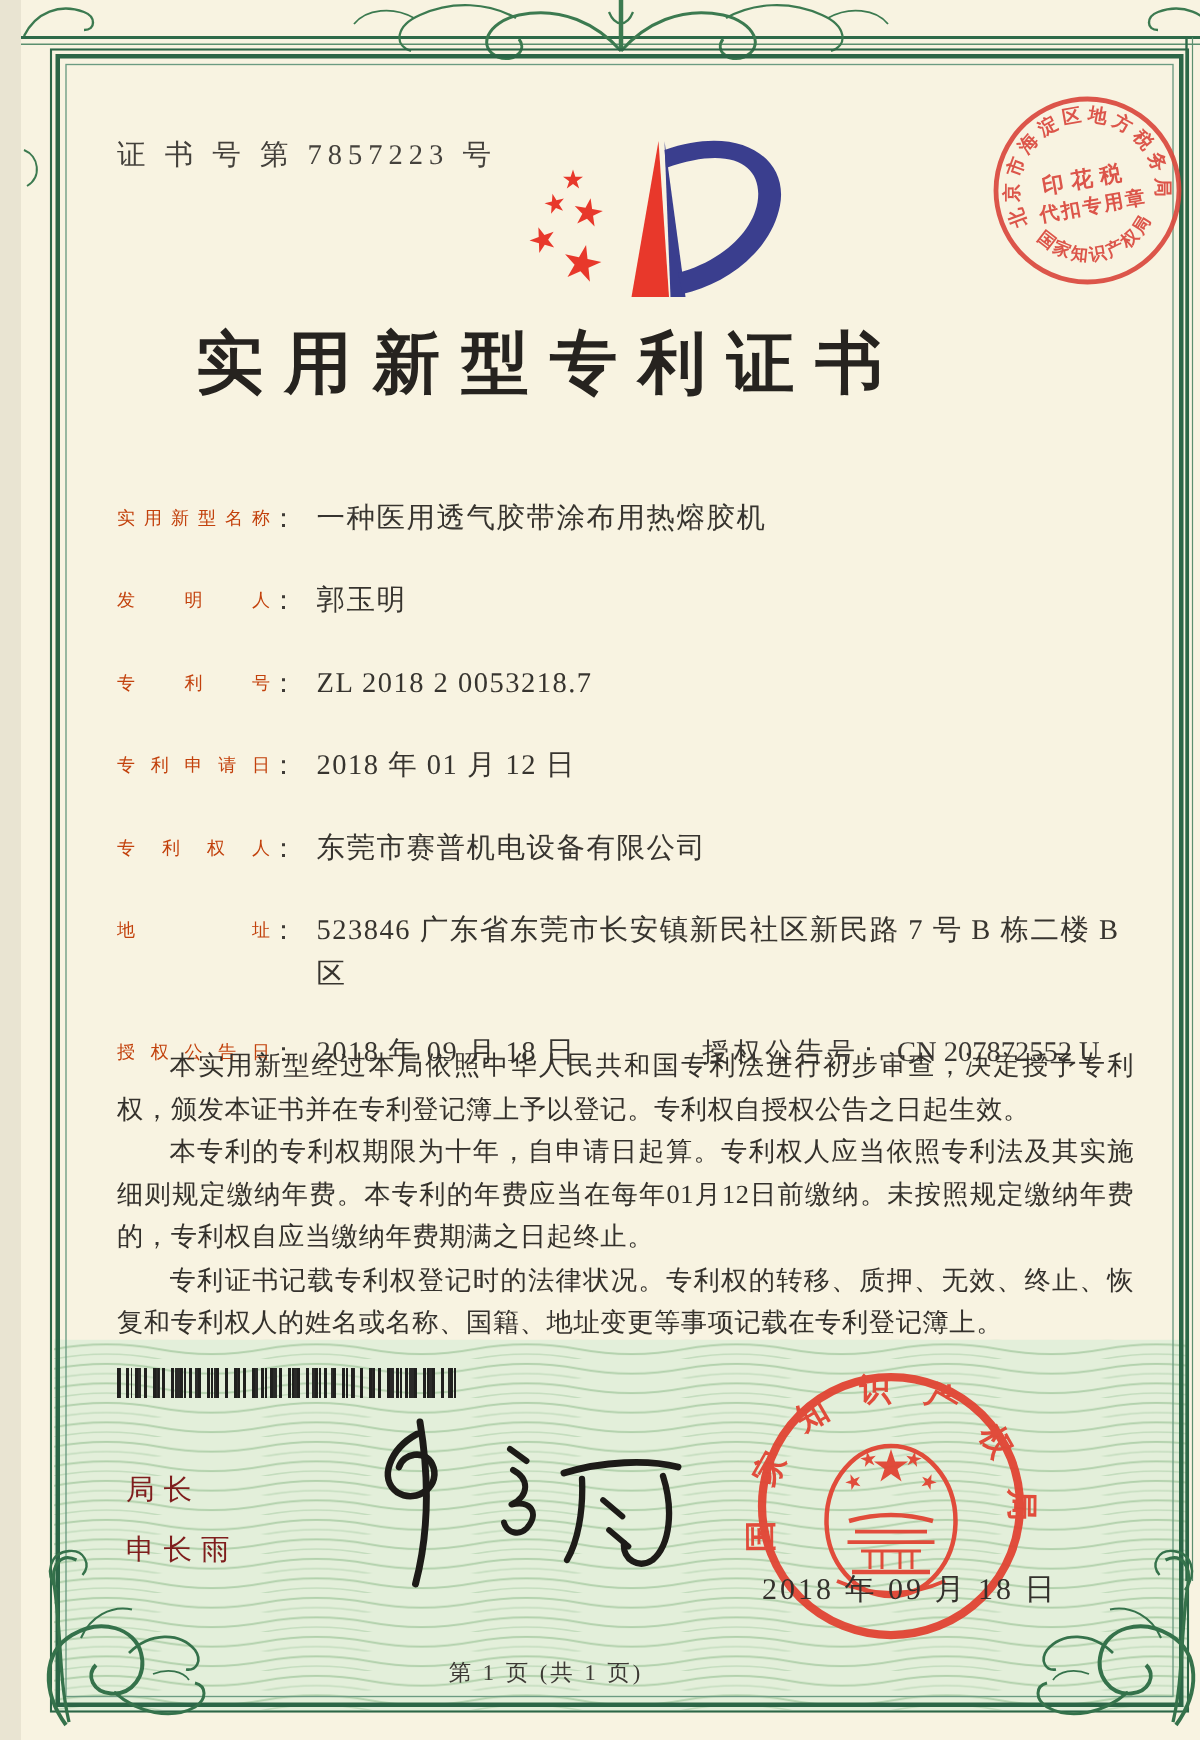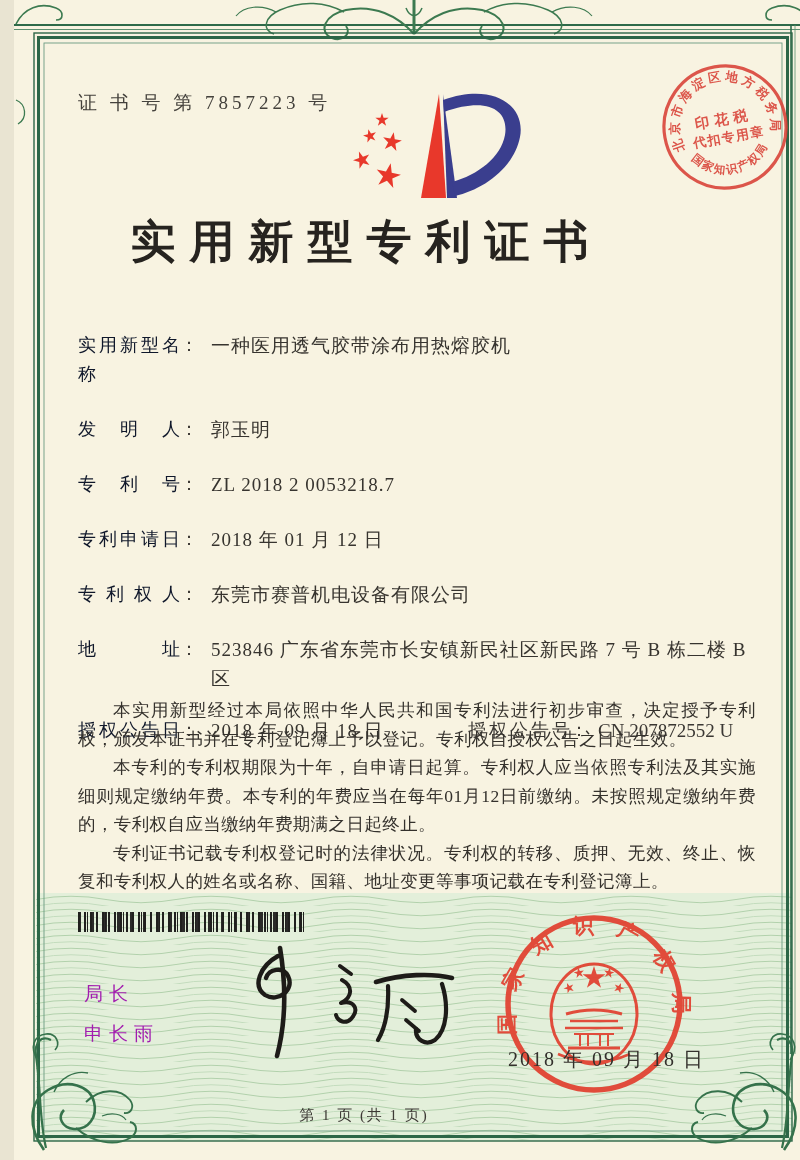--- a/index.html
+++ b/index.html
@@ -14,40 +14,40 @@
 
   
   .content{position:absolute;left:0;top:0;width:800px;height:1160px;z-index:4;}
   .cert-no{position:absolute;left:64px;top:90px;font-size:19px;letter-spacing:4px;color:#44413c;}
   .logo{position:absolute;left:328px;top:84px;}
   .title{position:absolute;left:0;top:212px;width:705px;text-align:center;font-size:45px;
          font-weight:700;letter-spacing:14px;color:#26231f;}
 
   .fields{position:absolute;left:64px;top:331px;width:678px;font-size:19px;}
   .row{display:flex;align-items:flex-start;margin-bottom:26px;line-height:29px;}
-  .row .lbl{width:102px;flex:none;text-align:justify;text-align-last:justify;font-size:18px;color:#0f172a;}
+  .row .lbl{width:102px;flex:none;text-align:justify;text-align-last:justify;font-size:12px;color:#c2410c;}
   .row .colon{flex:none;font-size:18px;margin-right:13px;color:#3f3b36;}
   .row .val{flex:1;letter-spacing:1px;color:#37342f;}
   .grant-row{position:relative;margin-top:-3px;}
   .grant-no{position:absolute;left:390px;top:0;display:flex;line-height:29px;}
   .grant-no .lbl2{width:102px;flex:none;text-align:justify;text-align-last:justify;font-size:18px;}
   .grant-no .colon{margin-right:10px;}
 
   .paragraphs{position:absolute;left:64px;top:696px;width:678px;font-size:17.5px;
               line-height:28.5px;text-align:justify;color:#34312c;letter-spacing:0.4px;}
   .paragraphs p{margin:0;text-indent:2em;}
 
   .barcode{position:absolute;left:64px;top:912px;width:226px;height:20px;z-index:5;
     background-image:
       repeating-linear-gradient(90deg,#20201e 0 2px,rgba(0,0,0,0) 2px 6px),
       repeating-linear-gradient(90deg,#20201e 0 1px,rgba(0,0,0,0) 1px 9px),
       repeating-linear-gradient(90deg,#2a2a28 0 3px,rgba(0,0,0,0) 3px 13px);}
 
   .officer{position:absolute;left:70px;top:974px;font-size:19px;line-height:40px;
-           letter-spacing:6px;color:#a21caf;z-index:6;}
+           letter-spacing:6px;color:#7f1d1d;z-index:6;}
   .signature{position:absolute;left:178px;top:942px;z-index:6;}
 
   .tax-seal{position:absolute;left:626px;top:42px;z-index:5;opacity:.9;}
   .main-seal{position:absolute;left:470px;top:890px;z-index:5;opacity:.95;}
   .seal-date{position:absolute;left:494px;top:1046px;font-size:20px;letter-spacing:2px;
              color:#33302c;z-index:6;}
   .footer{position:absolute;left:0;top:1106px;width:700px;text-align:center;font-size:15px;
           letter-spacing:2px;color:#3c3934;z-index:6;}
 </style>
 </head>

